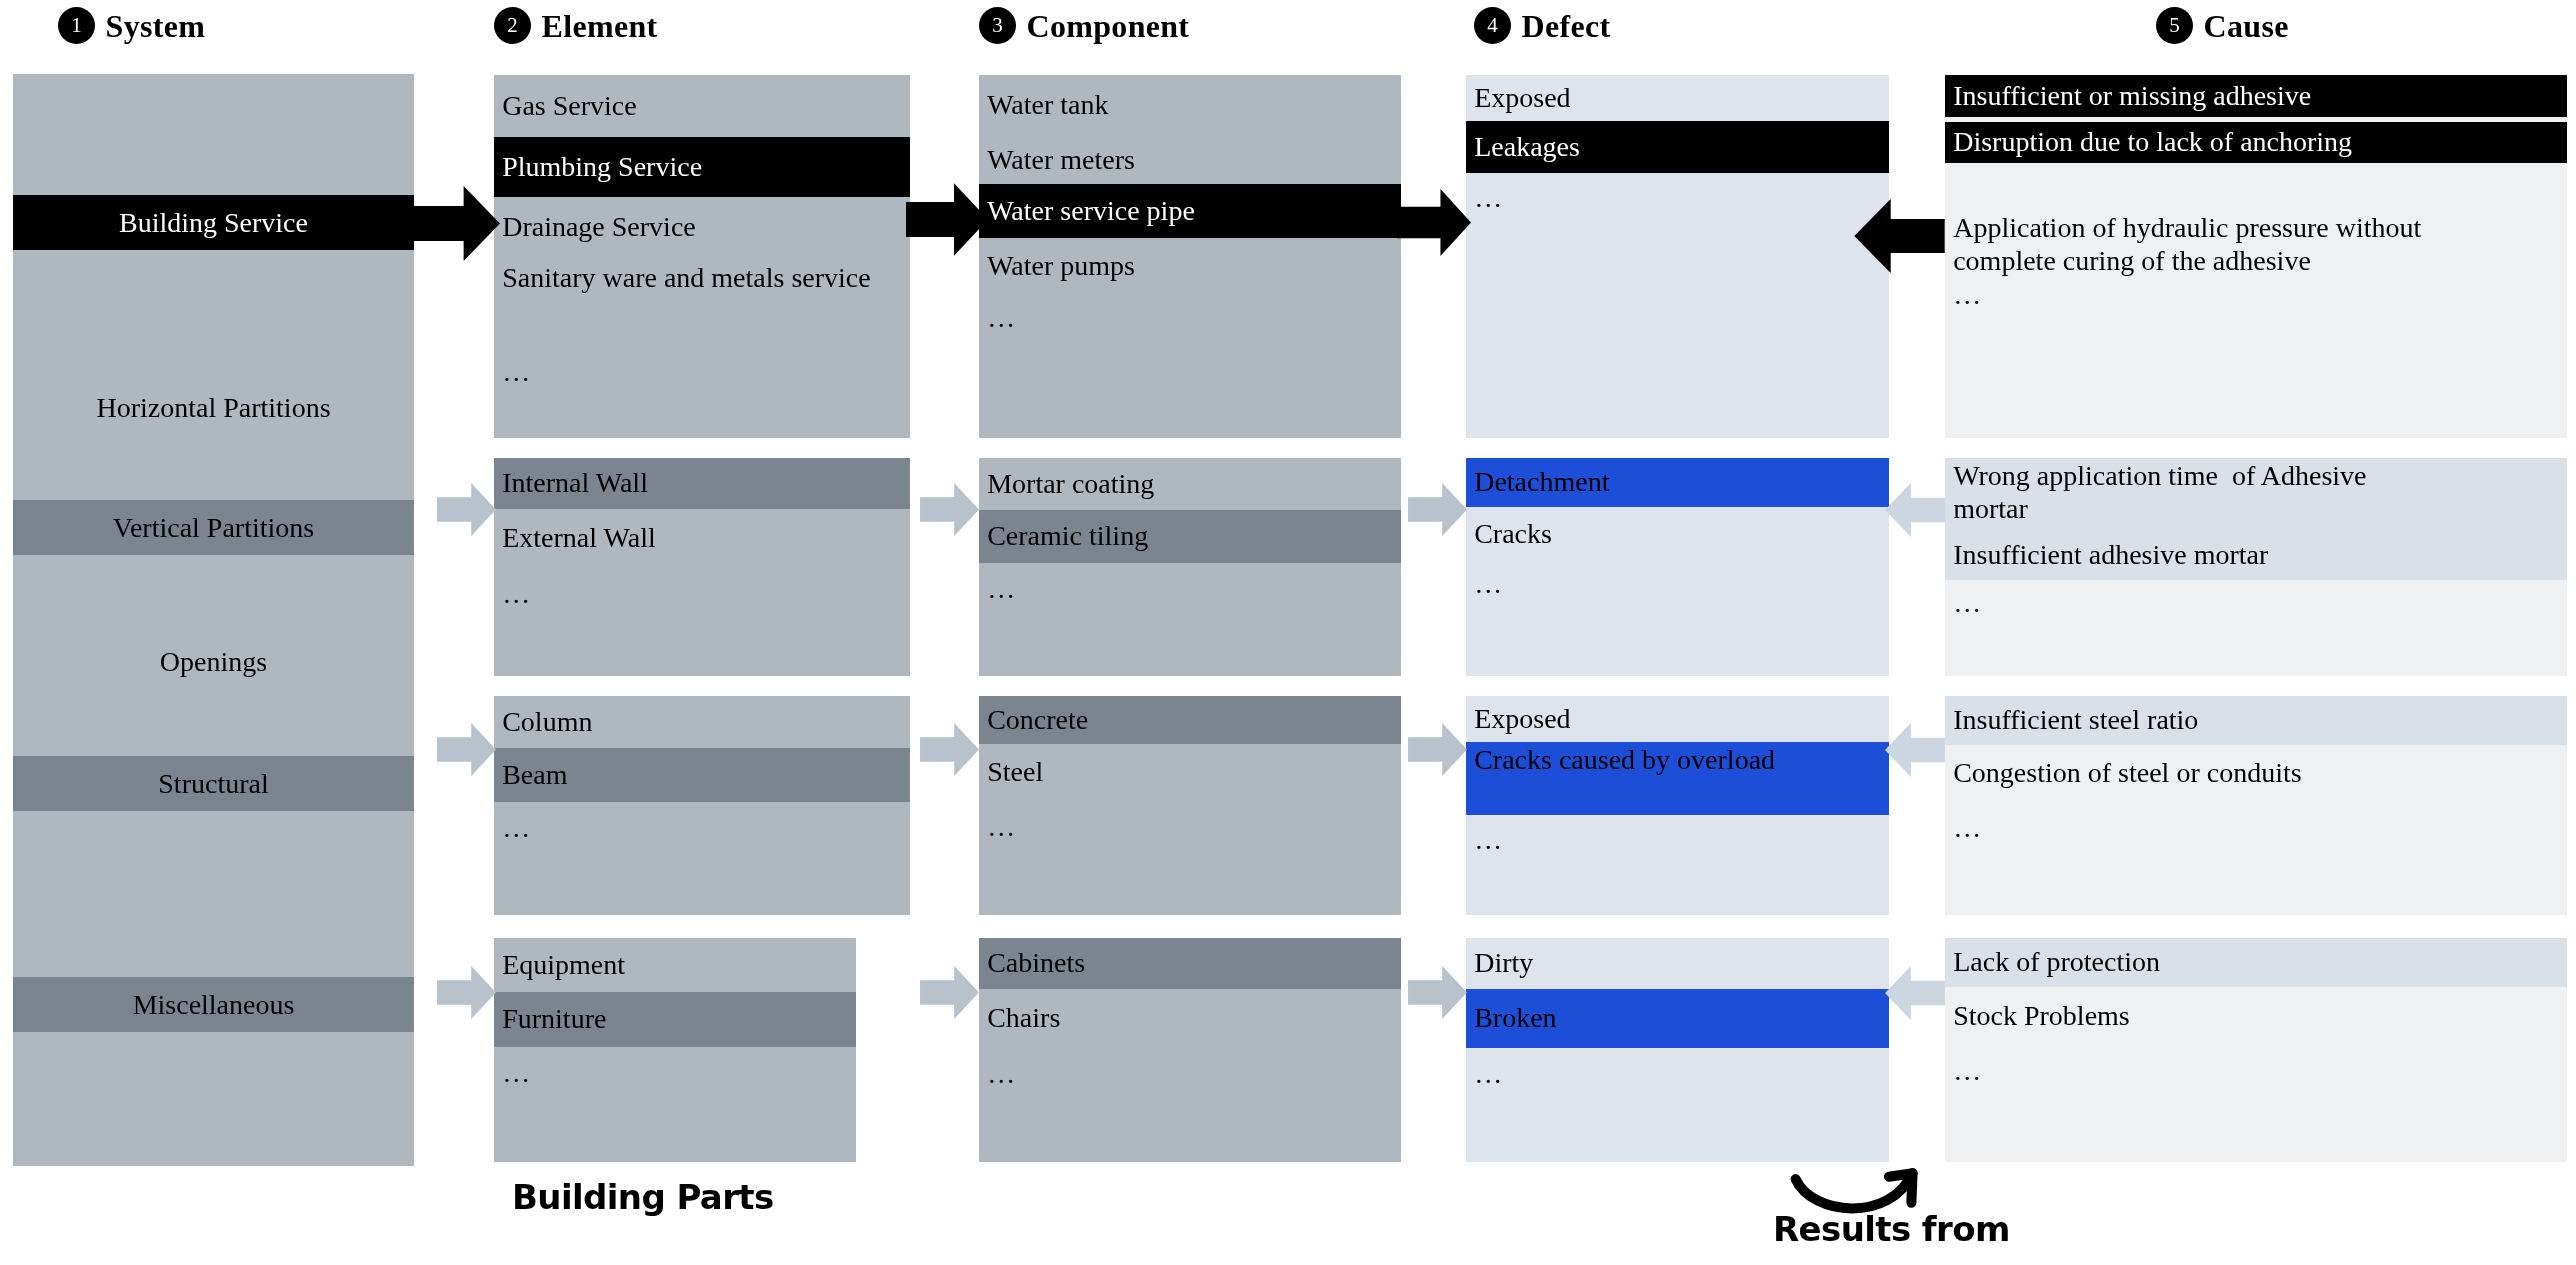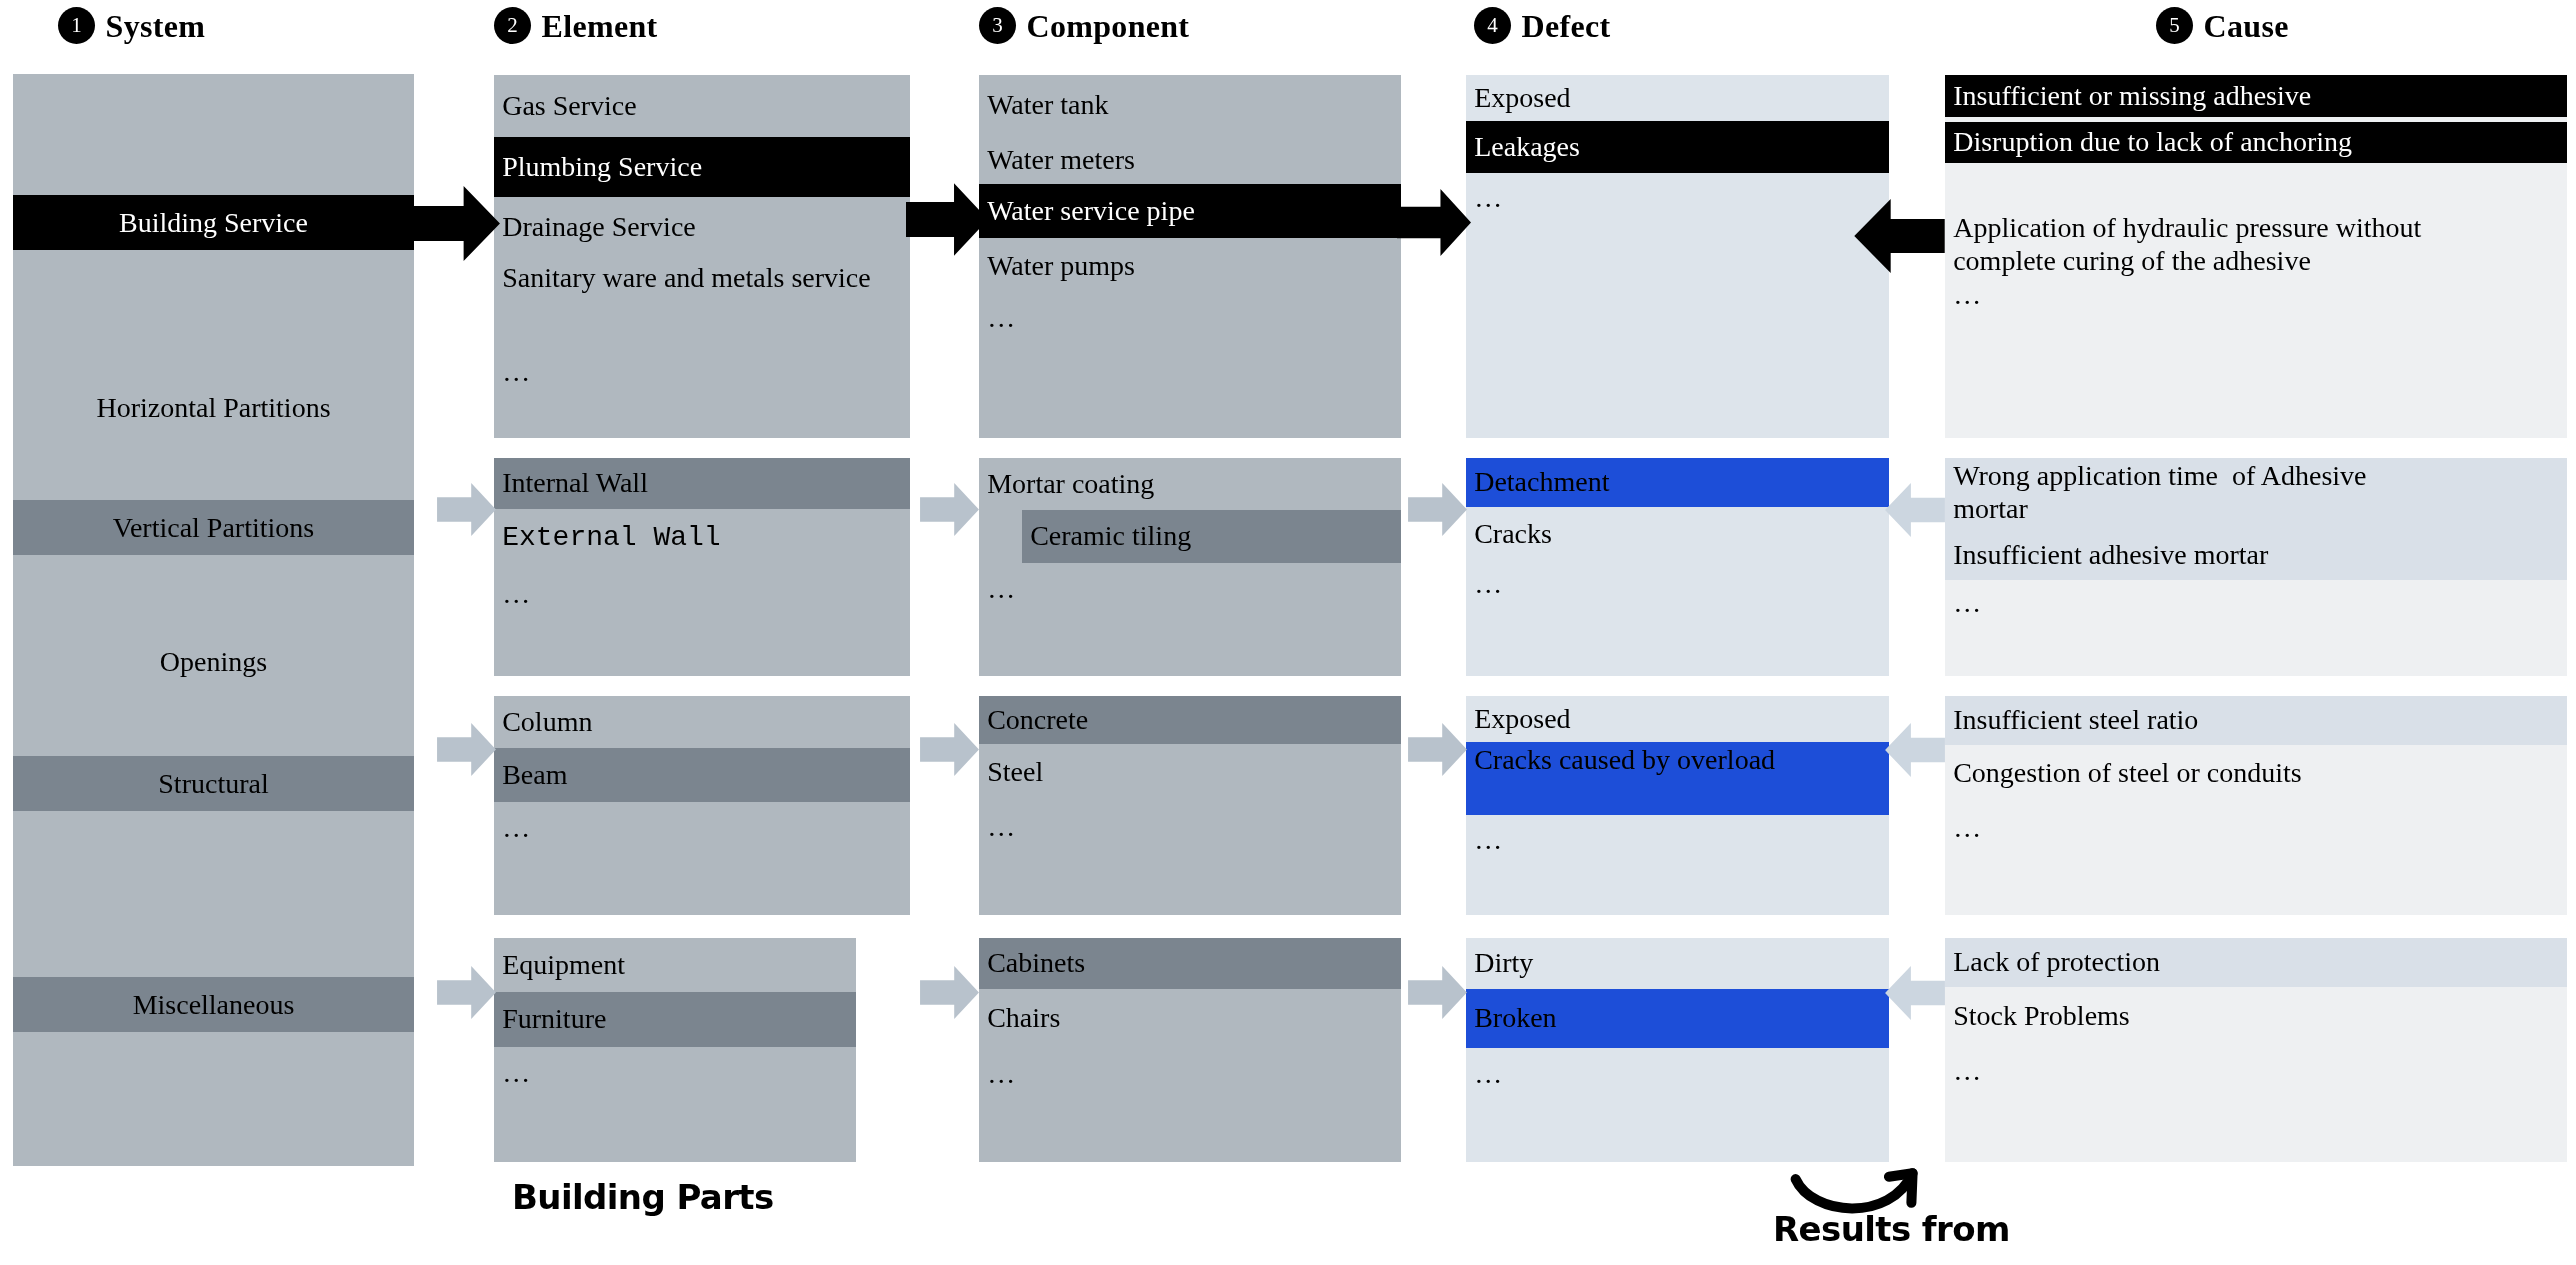--- a/index.html
+++ b/index.html
@@ -156,21 +156,21 @@
   <div class="group g-mid" style="left:494px; top:75px; width:416px; height:363px;">
     <div class="row plain" style="height:62px;"><span class="txt">Gas Service</span></div>
     <div class="row sel-black" style="height:60px;"><span class="txt">Plumbing Service</span></div>
     <div class="row plain" style="height:61px;"><span class="txt">Drainage Service</span></div>
     <div class="row plain" style="height:94px;align-items:flex-start;padding-top:3.5px;"><span class="txt">Sanitary ware and metals service</span></div>
     <div class="row plain ell" style="height:41px;"><span class="txt">…</span></div>
   </div>
 
   <div class="group g-mid" style="left:494px; top:458px; width:416px; height:218px;">
     <div class="row sel-dark" style="height:51px;"><span class="txt">Internal Wall</span></div>
-    <div class="row plain" style="height:59px;font-family:Liberation Mono, monospace;"><span class="txt">External Wall</span></div>
+    <div class="row plain" style="height:59px;"><span class="txt">External Wall</span></div>
     <div class="row plain ell" style="height:53px;"><span class="txt">…</span></div>
   </div>
 
   <div class="group g-mid" style="left:494px; top:696px; width:416px; height:219px;">
     <div class="row plain" style="height:52px;"><span class="txt">Column</span></div>
     <div class="row sel-dark" style="height:54px;"><span class="txt">Beam</span></div>
     <div class="row plain ell" style="height:53px;"><span class="txt">…</span></div>
   </div>
 
   <div class="group g-mid" style="left:494px; top:938px; width:362px; height:224px;">
@@ -182,21 +182,21 @@
   <div class="group g-mid" style="left:979px; top:75px; width:422px; height:363px;">
     <div class="row plain" style="height:61px;"><span class="txt">Water tank</span></div>
     <div class="row plain" style="height:48px;"><span class="txt">Water meters</span></div>
     <div class="row sel-black" style="height:54px;"><span class="txt">Water service pipe</span></div>
     <div class="row plain" style="height:57px;"><span class="txt">Water pumps</span></div>
     <div class="row plain ell" style="height:47px;"><span class="txt">…</span></div>
   </div>
 
   <div class="group g-mid" style="left:979px; top:458px; width:422px; height:218px;">
     <div class="row plain" style="height:52px;"><span class="txt">Mortar coating</span></div>
-    <div class="row sel-dark" style="height:53px;margin-left:43px;"><span class="txt">Ceramic tiling</span></div>
+    <div class="row sel-dark" style="height:53px;"><span class="txt">Ceramic tiling</span></div>
     <div class="row plain ell" style="height:53px;"><span class="txt">…</span></div>
   </div>
 
   <div class="group g-mid" style="left:979px; top:696px; width:422px; height:219px;">
     <div class="row sel-dark" style="height:48px;"><span class="txt">Concrete</span></div>
     <div class="row plain" style="height:57px;"><span class="txt">Steel</span></div>
     <div class="row plain ell" style="height:53px;"><span class="txt">…</span></div>
   </div>
 
   <div class="group g-mid" style="left:979px; top:938px; width:422px; height:224px;">

